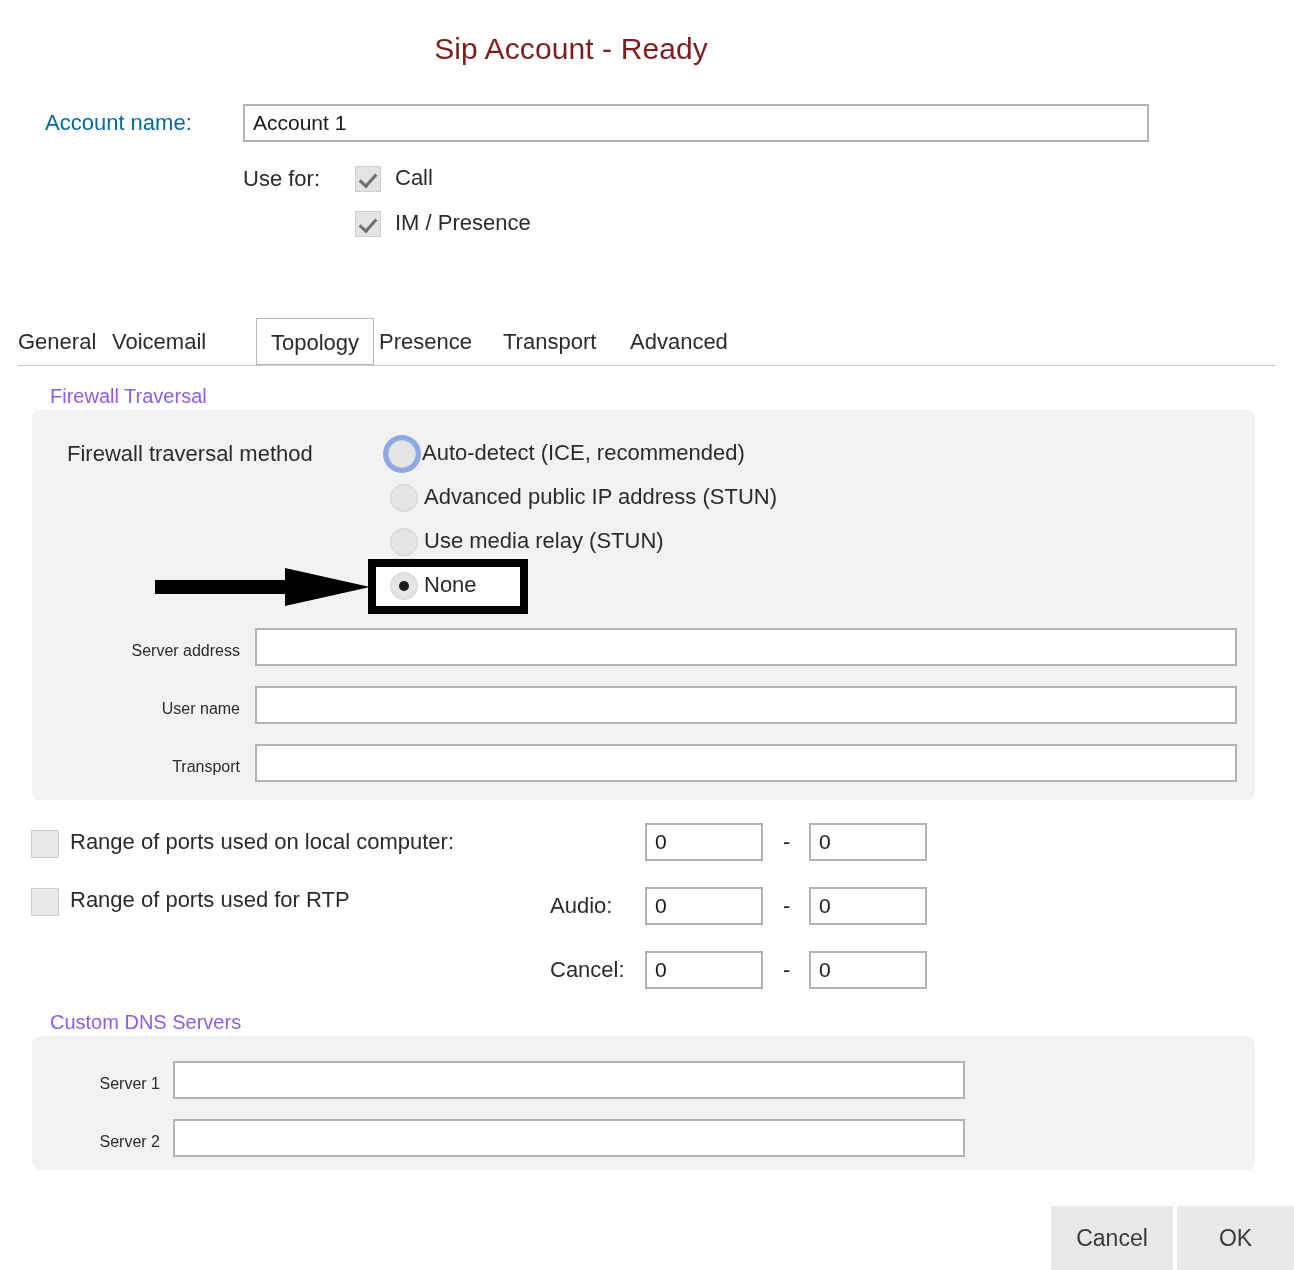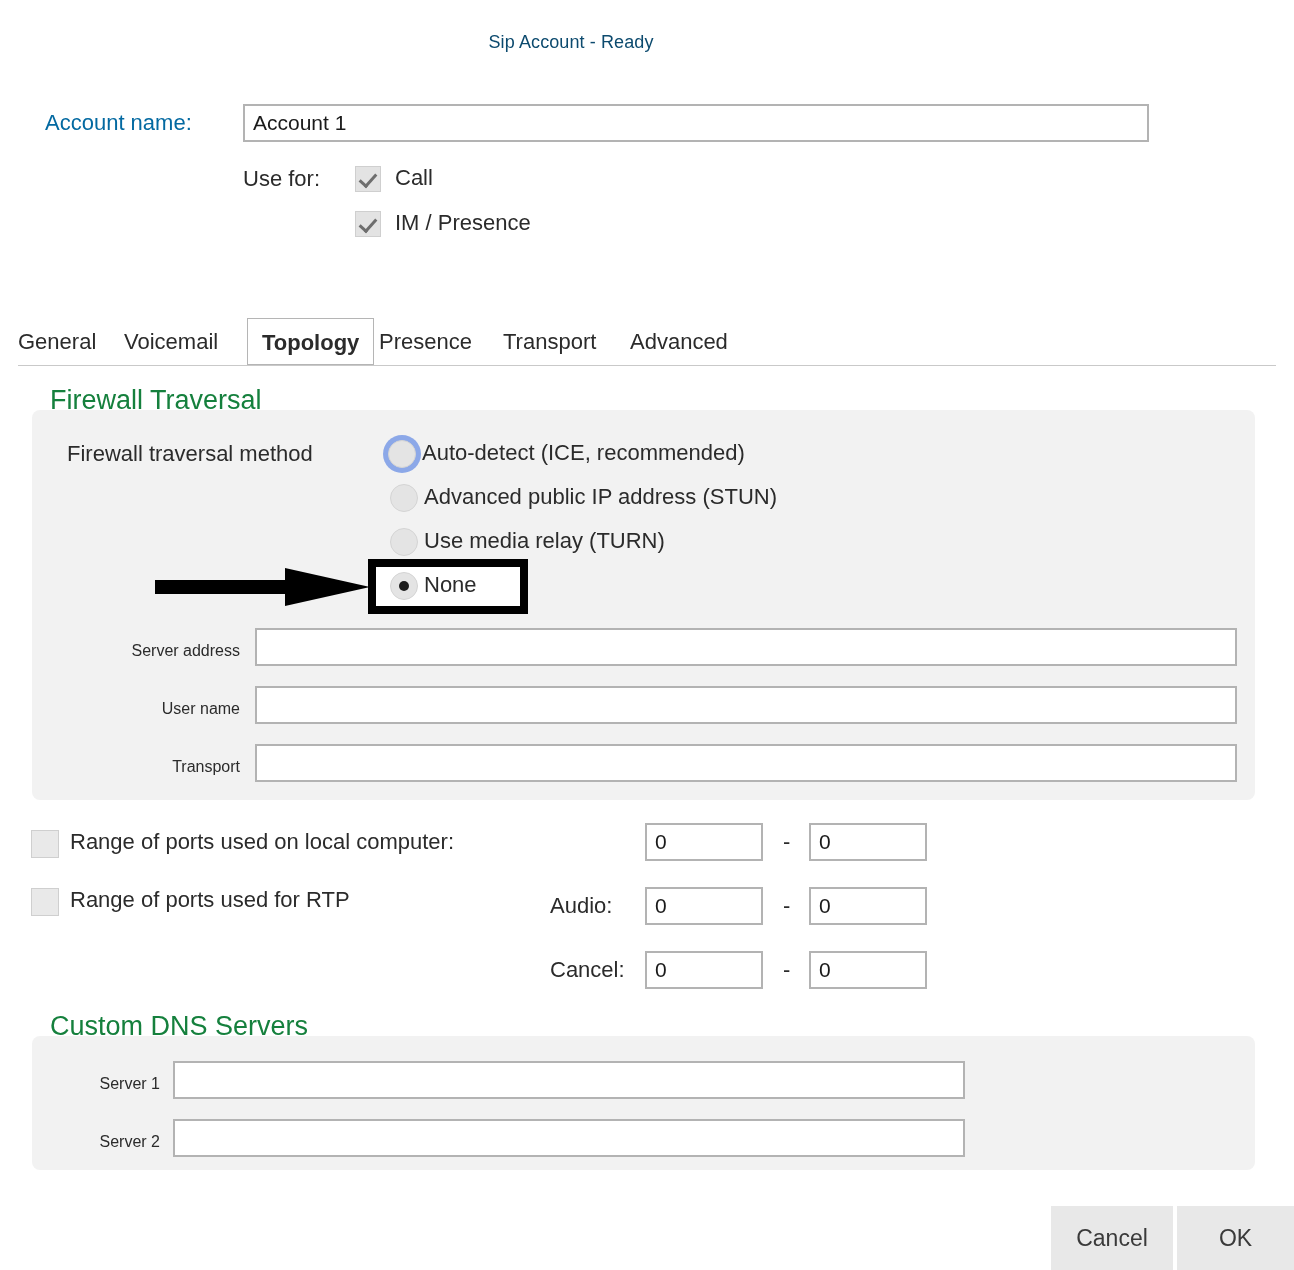--- a/index.html
+++ b/index.html
@@ -17,22 +17,22 @@
     -webkit-font-smoothing: antialiased;
   }
 
   
   .dialog-title {
     position: absolute;
     top: 32px;
     left: 0;
     width: 1142px;
     text-align: center;
-    font-size: 18px;
-    color: #0c4a6e;
+    font-size: 30px;
+    color: #7f1d1d;
     letter-spacing: 0.1px;
   }
 
   
   .account-row {
     position: absolute;
     top: 104px;
     left: 0;
     width: 1294px;
     height: 38px;
@@ -132,22 +132,22 @@
   }
   .tab.selected {
     border: 1px solid #b5b5b5;
     background: #ffffff;
     padding: 0 14px;
   }
 
   
   .group-caption {
     position: absolute;
-    font-size: 27px;
-    color: #15803d;
+    font-size: 20px;
+    color: #8b5cf6;
   }
   .group-box {
     position: absolute;
     background: #f2f2f2;
     border-radius: 8px;
   }
 
   
   .fw-method-label {
     position: absolute;
@@ -289,22 +289,22 @@
   <span class="chk-label">Call</span>
 </div>
 
 <div class="chk-row im">
   <span class="checkbox checked"></span>
   <span class="chk-label">IM / Presence</span>
 </div>
 
 <div class="tabstrip">
   <div class="tab" style="left:18px;">General</div>
-  <div class="tab" style="left:124px;">Voicemail</div>
-  <div class="tab selected" style="left:247px;font-weight:bold;">Topology</div>
+  <div class="tab" style="left:112px;">Voicemail</div>
+  <div class="tab selected" style="left:256px;">Topology</div>
   <div class="tab" style="left:379px;">Presence</div>
   <div class="tab" style="left:503px;">Transport</div>
   <div class="tab" style="left:630px;">Advanced</div>
 </div>
 <div class="tab-underline"></div>
 
 <div class="group-caption" style="left:50px; top:385px;">Firewall Traversal</div>
 <div class="group-box" style="left:32px; top:410px; width:1223px; height:390px;"></div>
 
 <div class="fw-method-label">Firewall traversal method</div>
@@ -314,21 +314,21 @@
   <span class="radio-label">Auto-detect (ICE, recommended)</span>
 </div>
 
 <div class="radio-opt" style="left:390px; top:484px;">
   <span class="radio"></span>
   <span class="radio-label">Advanced public IP address (STUN)</span>
 </div>
 
 <div class="radio-opt" style="left:390px; top:528px;">
   <span class="radio"></span>
-  <span class="radio-label">Use media relay (TURN)</span>
+  <span class="radio-label">Use media relay (STUN)</span>
 </div>
 
 <div class="highlight-box"></div>
 
 <div class="radio-opt" style="left:390px; top:572px; z-index:5;">
   <span class="radio selected"></span>
   <span class="radio-label">None</span>
 </div>
 
 <svg class="arrow-annotation" viewBox="0 0 215 38">

